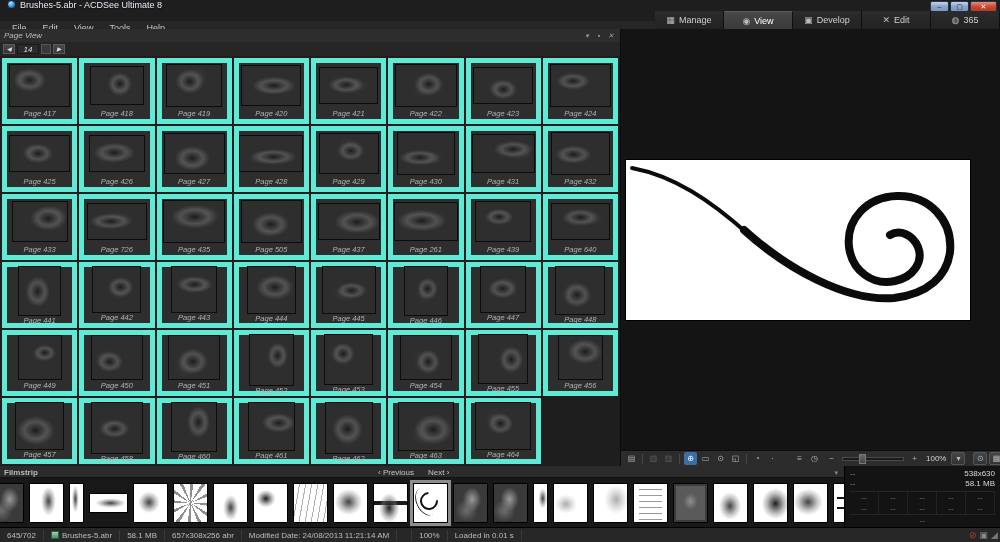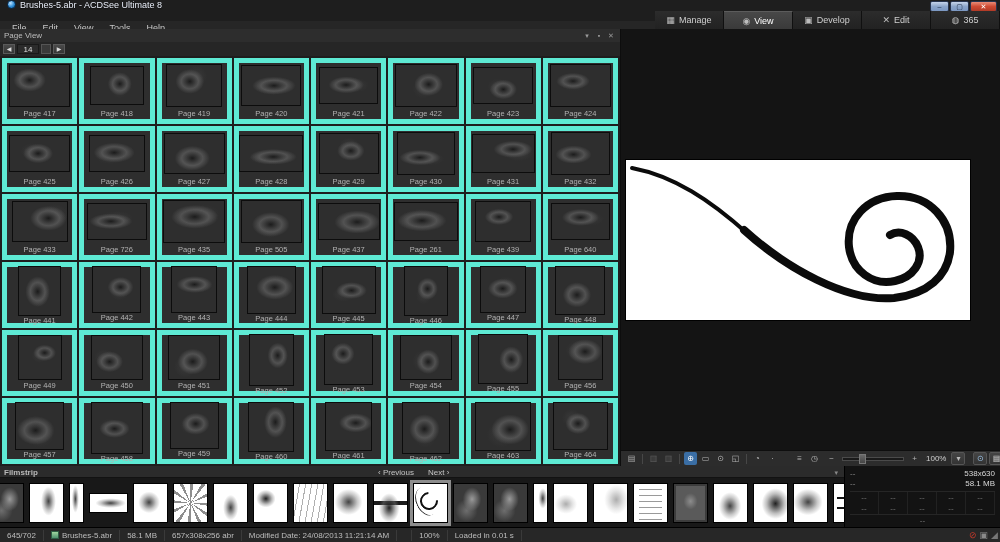--- a/index.html
+++ b/index.html
@@ -27,21 +27,21 @@
     border-bottom:1px solid #171717; display:flex; align-items:center; padding-left:4px; }
   .menu-item { padding:0 8px; color:#c6c6c6; line-height:15px; }
   .tabbar { position:absolute; top:11px; left:655px; right:0; height:18px; display:flex; background:#1b1b1b; }
   .mode-tab { flex:1; display:flex; align-items:center; justify-content:center; gap:4px;
     background:linear-gradient(#2c2c2c,#222); border-right:1px solid #101010; color:#cfcfcf; font-size:9px; }
   .mode-tab.active { background:linear-gradient(#484848,#3a3a3a); border-top:1px solid #5c5c5c; color:#fff; }
   .tab-ic { font-size:9px; color:#bdbdbd; }
 
   
   .main { position:absolute; top:29px; left:0; right:0; height:437px; display:flex; }
-  .left-pane { width:648px; display:flex; flex-direction:column; background:#0f766e; border-right:1px solid #0d0d0d; }
+  .left-pane { width:648px; display:flex; flex-direction:column; background:#0f766e; border-right:1px solid #0d0d0d;font-style:italic; }
   .pane-header { height:13px; background:#2d2d2d; display:flex; align-items:center; padding:0 4px; font-size:8px; color:#bdbdbd; }
   .pane-header .sp { flex:1; }
   .ph-ic { width:10px; text-align:center; color:#9a9a9a; font-size:7px; margin-left:2px; }
   .pager { height:14px; display:flex; align-items:center; gap:2px; padding:0 3px; background:#262626; }
   .pg-btn { width:12px; height:10px; background:linear-gradient(#4a4a4a,#353535); border:1px solid #5a5a5a;
     color:#ddd; font-size:6px; line-height:9px; text-align:center; }
   .pg-val { width:22px; height:10px; background:#2b2b2b; border:1px solid #191919; color:#ddd;
     font-size:8px; line-height:9px; text-align:center; }
   .pg-mini { width:10px; height:10px; background:#3a3a3a; border:1px solid #555; }
 
@@ -409,26 +409,20 @@
             <div class="canvas-wrap">
               <div class="pcanvas" style="width: 47.0648px; height: 46.4897px; background: radial-gradient(53.0465% 41.4064% at 41.808% 59.666%, rgba(25, 25, 25, 0.9), rgba(110, 110, 110, 0.55) 45%, rgba(255, 255, 255, 0) 75%), radial-gradient(42.4372% 37.2657% at 50.3288% 70.0852%, rgba(60, 60, 60, 0.8), rgba(255, 255, 255, 0) 70%);"></div>
             </div>
             <div class="plabel">Page 457</div>
           </div>
           <div class="cell">
             <div class="canvas-wrap">
               <div class="pcanvas" style="width: 49.6221px; height: 50.3937px; background: radial-gradient(40.0329% 24.277% at 45.1197% 51.4268%, rgba(25, 25, 25, 0.9), rgba(110, 110, 110, 0.55) 45%, rgba(255, 255, 255, 0) 75%), radial-gradient(32.0263% 21.8493% at 36.2201% 46.8057%, rgba(60, 60, 60, 0.8), rgba(255, 255, 255, 0) 70%);"></div>
             </div>
             <div class="plabel">Page 458</div>
-          </div>
-          <div class="cell">
-            <div class="canvas-wrap">
-              <div class="pcanvas" style="width: 46.9026px; height: 44.5858px; background: radial-gradient(39.2708% 32.2078% at 52.5514% 46.2338%, rgba(25, 25, 25, 0.9), rgba(110, 110, 110, 0.55) 45%, rgba(255, 255, 255, 0) 75%), radial-gradient(31.4166% 28.987% at 40.7762% 49.2203%, rgba(60, 60, 60, 0.8), rgba(255, 255, 255, 0) 70%);"></div>
-            </div>
-            <div class="plabel">Page 459</div>
           </div>
           <div class="cell">
             <div class="canvas-wrap">
               <div class="pcanvas" style="width: 44.1801px; height: 48.4427px; background: radial-gradient(34.2177% 43.8291% at 60.0466% 39.7531%, rgba(25, 25, 25, 0.9), rgba(110, 110, 110, 0.55) 45%, rgba(255, 255, 255, 0) 75%), radial-gradient(27.3742% 39.4462% at 66.1589% 38.3112%, rgba(60, 60, 60, 0.8), rgba(255, 255, 255, 0) 70%);"></div>
             </div>
             <div class="plabel">Page 460</div>
           </div>
           <div class="cell">
             <div class="canvas-wrap">
               <div class="pcanvas" style="width: 45.1477px; height: 47.1244px; background: radial-gradient(49.2714% 26.9162% at 65.9327% 42.3751%, rgba(25, 25, 25, 0.9), rgba(110, 110, 110, 0.55) 45%, rgba(255, 255, 255, 0) 75%), radial-gradient(39.4171% 24.2246% at 57.2101% 37.11%, rgba(60, 60, 60, 0.8), rgba(255, 255, 255, 0) 70%);"></div>

